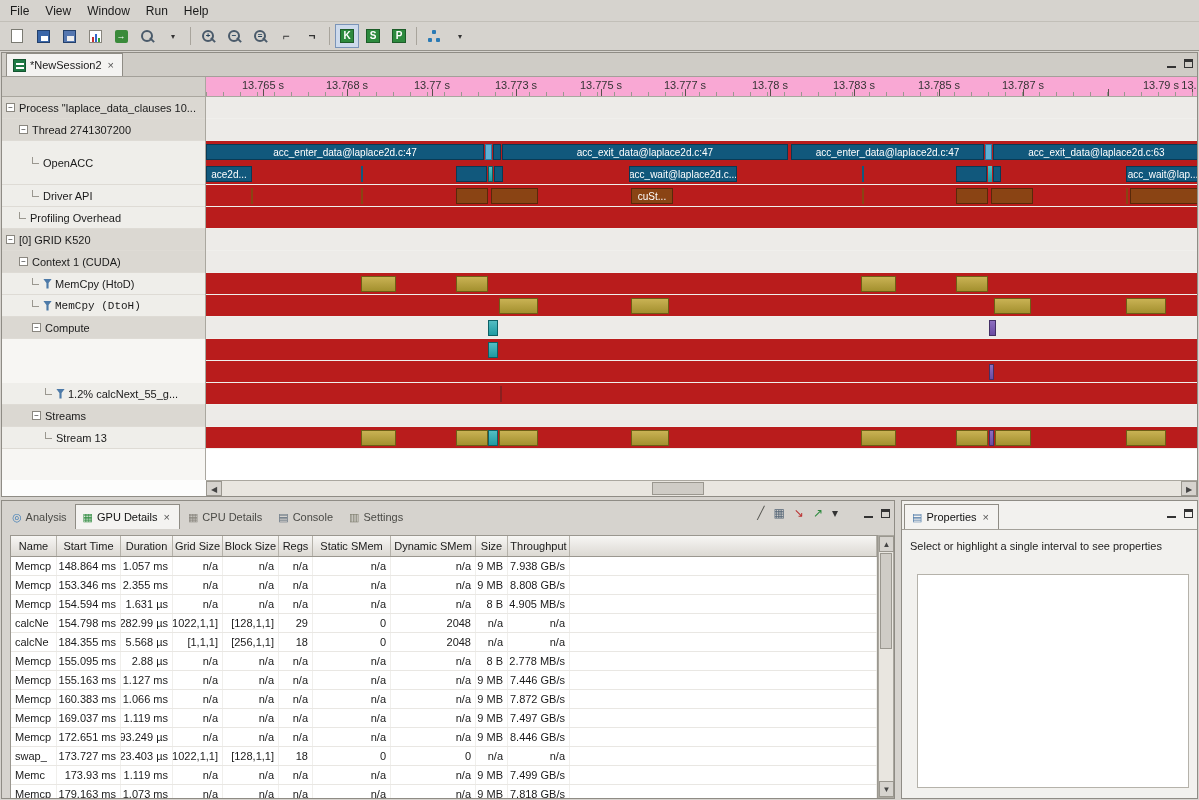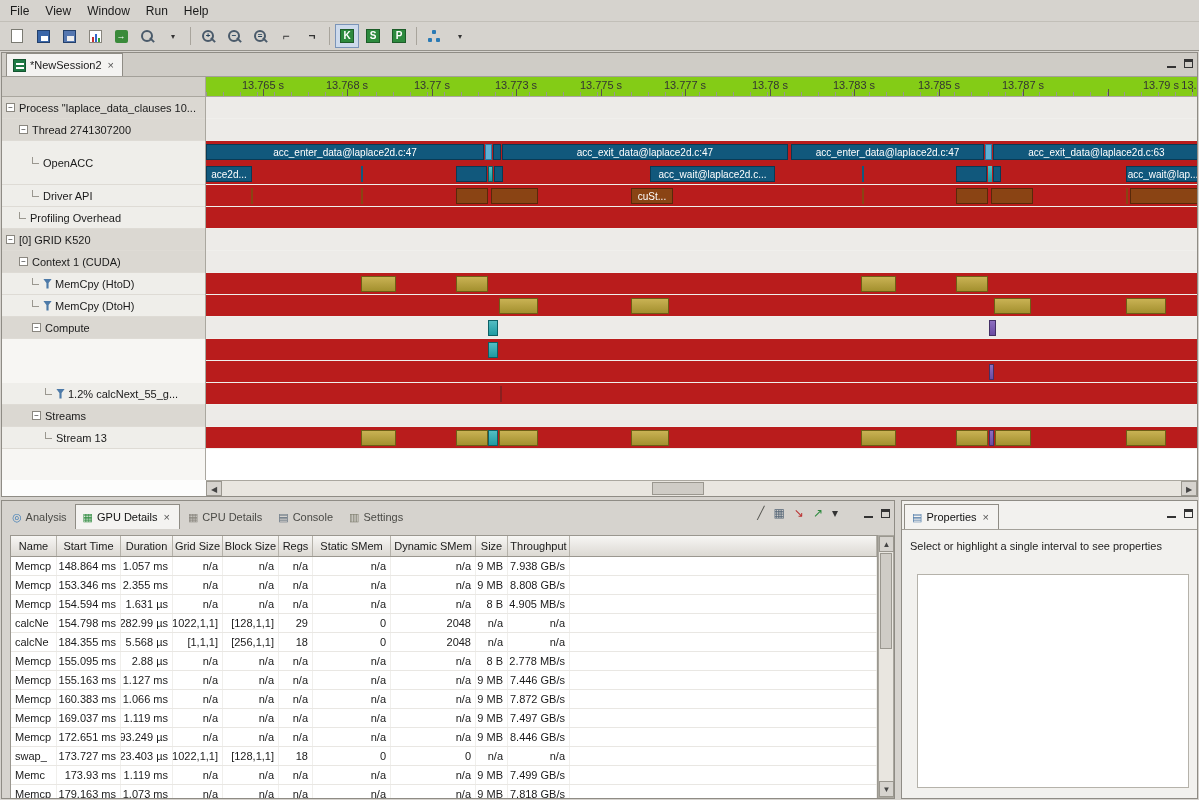--- a/index.html
+++ b/index.html
@@ -32,21 +32,21 @@
   .editor{position:absolute;top:52px;left:1px;width:1197px;height:445px;background:#fdfdfc;border:1px solid #8f8c85}
   .tabbar{position:relative;height:24px;background:#cfccc6;border-bottom:1px solid #a3a099;display:flex;align-items:flex-end}
   .etab{display:flex;align-items:center;gap:4px;height:23px;padding:0 6px;background:#f4f3f1;border:1px solid #8f8c85;border-bottom:none;margin-left:4px;font-size:11px}
   .etab-icon{position:relative;width:13px;height:13px;background:#1e7a44;border:1px solid #145530}
   .etab-icon::after{content:"";position:absolute;left:2px;top:3px;width:8px;height:2px;background:#fff;box-shadow:0 4px 0 #fff}
   .tclose{font-size:11px;color:#555;padding:0 2px}
   .winbtns{position:absolute;right:4px;top:4px;display:flex;gap:8px;align-items:center}
   .min-glyph{display:inline-block;width:9px;height:2px;background:#333;margin-top:8px}
   .max-glyph{display:inline-block;width:9px;height:9px;border:1px solid #333;border-top:3px solid #333}
   .tree-header{position:absolute;left:0;top:24px;width:204px;height:20px;background:#d2cfc9;border-right:1px solid #aaa79f;border-bottom:1px solid #aaa79f}
-  .ruler{position:absolute;left:204px;top:24px;right:0;height:20px;background:#84cc16;border-bottom:1px solid #aaa79f;overflow:hidden}
+  .ruler{position:absolute;left:204px;top:24px;right:0;height:20px;background:#f9a8d4;border-bottom:1px solid #aaa79f;overflow:hidden}
   .ruler::after{content:"";position:absolute;left:0;right:0;bottom:0;height:4px;background:repeating-linear-gradient(to right,#9a978f 0,#9a978f 1px,rgba(0,0,0,0) 1px,rgba(0,0,0,0) 17px)}
   .rlabel{position:absolute;top:2px;transform:translateX(-50%);font-size:11px;color:#333;white-space:nowrap}
   .rtick{position:absolute;bottom:0;width:1px;height:7px;background:#55524c}
   .tree{position:absolute;left:0;top:44px;width:204px;bottom:16px;background:#f7f6f3;border-right:1px solid #aaa79f;overflow:hidden}
   .lanes{position:absolute;left:204px;top:44px;right:0;bottom:16px;background:#fff;overflow:hidden}
   .trow{position:absolute;left:0;width:204px;display:flex;align-items:center;font-size:11px;border-bottom:1px solid #dedbd5;background:#efeeea;overflow:hidden;white-space:nowrap}
   .trow.group{background:#dbd8d2}
   .tindent{display:inline-block;height:1px}
   .expander{flex:none;width:9px;height:9px;border:1px solid #8a8780;background:#fff;font-size:8px;line-height:7px;text-align:center;margin-right:4px;color:#222}
   .lbranch{flex:none;width:7px;height:7px;border-left:1px solid #9a978f;border-bottom:1px solid #9a978f;margin:0 4px 4px 0}
@@ -234,21 +234,21 @@
         <span class="tindent" style="width: 17px;"></span>
         <span class="expander">−</span>
         <span class="tlabel">Context 1 (CUDA)</span>
       </div>
       <div class="trow" style="top: 176px; height: 22px;">
         <span class="tindent" style="width: 30px;"></span>
         <span class="lbranch"></span>
         <span class="funnel"></span>
         <span class="tlabel">MemCpy (HtoD)</span>
       </div>
-      <div class="trow" style="top: 198px; height: 22px;">
+      <div class="trow" style="top: 198px; height: 22px; font-family: Liberation Mono, monospace;">
         <span class="tindent" style="width: 30px;"></span>
         <span class="lbranch"></span>
         <span class="funnel"></span>
         <span class="tlabel">MemCpy (DtoH)</span>
       </div>
       <div class="trow group" style="top: 220px; height: 22px;">
         <span class="tindent" style="width: 30px;"></span>
         <span class="expander">−</span>
         <span class="tlabel">Compute</span>
       </div>
@@ -278,21 +278,21 @@
         <div class="bar c-oa" style="left: 287px; width: 8px; top: 3px;"></div>
         <div class="bar c-oa" style="left: 296px; width: 286px; top: 3px;">acc_exit_data@laplace2d.c:47</div>
         <div class="bar c-oa" style="left: 585px; width: 193px; top: 3px;">acc_enter_data@laplace2d.c:47</div>
         <div class="bar c-oalt" style="left: 779px; width: 7px; top: 3px;"></div>
         <div class="bar c-oa" style="left: 787px; width: 207px; top: 3px;">acc_exit_data@laplace2d.c:63</div>
         <div class="bar c-oa" style="left: 0px; width: 46px; top: 25px;">ace2d...</div>
         <div class="bar c-oa thin" style="left: 155px; width: 2px; top: 25px;"></div>
         <div class="bar c-oa" style="left: 250px; width: 31px; top: 25px;"></div>
         <div class="bar c-kt" style="left: 282px; width: 5px; top: 25px;"></div>
         <div class="bar c-oa" style="left: 288px; width: 9px; top: 25px;"></div>
-        <div class="bar c-oa" style="left: 444px; width: 125px; top: 25px;">acc_wait@laplace2d.c...</div>
+        <div class="bar c-oa" style="left: 423px; width: 108px; top: 25px;">acc_wait@laplace2d.c...</div>
         <div class="bar c-oa thin" style="left: 656px; width: 2px; top: 25px;"></div>
         <div class="bar c-oa" style="left: 750px; width: 31px; top: 25px;"></div>
         <div class="bar c-kt thin" style="left: 782px; width: 4px; top: 25px;"></div>
         <div class="bar c-oa" style="left: 787px; width: 8px; top: 25px;"></div>
         <div class="bar c-oa" style="left: 920px; width: 74px; top: 25px;">acc_wait@lap...</div>
       </div>
       <div class="lrow" style="top: 88px; height: 22px;">
         <div class="bar c-dr thin" style="left: 45px; width: 2px; top: 3px;"></div>
         <div class="bar c-dr thin" style="left: 155px; width: 2px; top: 3px;"></div>
         <div class="bar c-dr" style="left: 250px; width: 32px; top: 3px;"></div>

